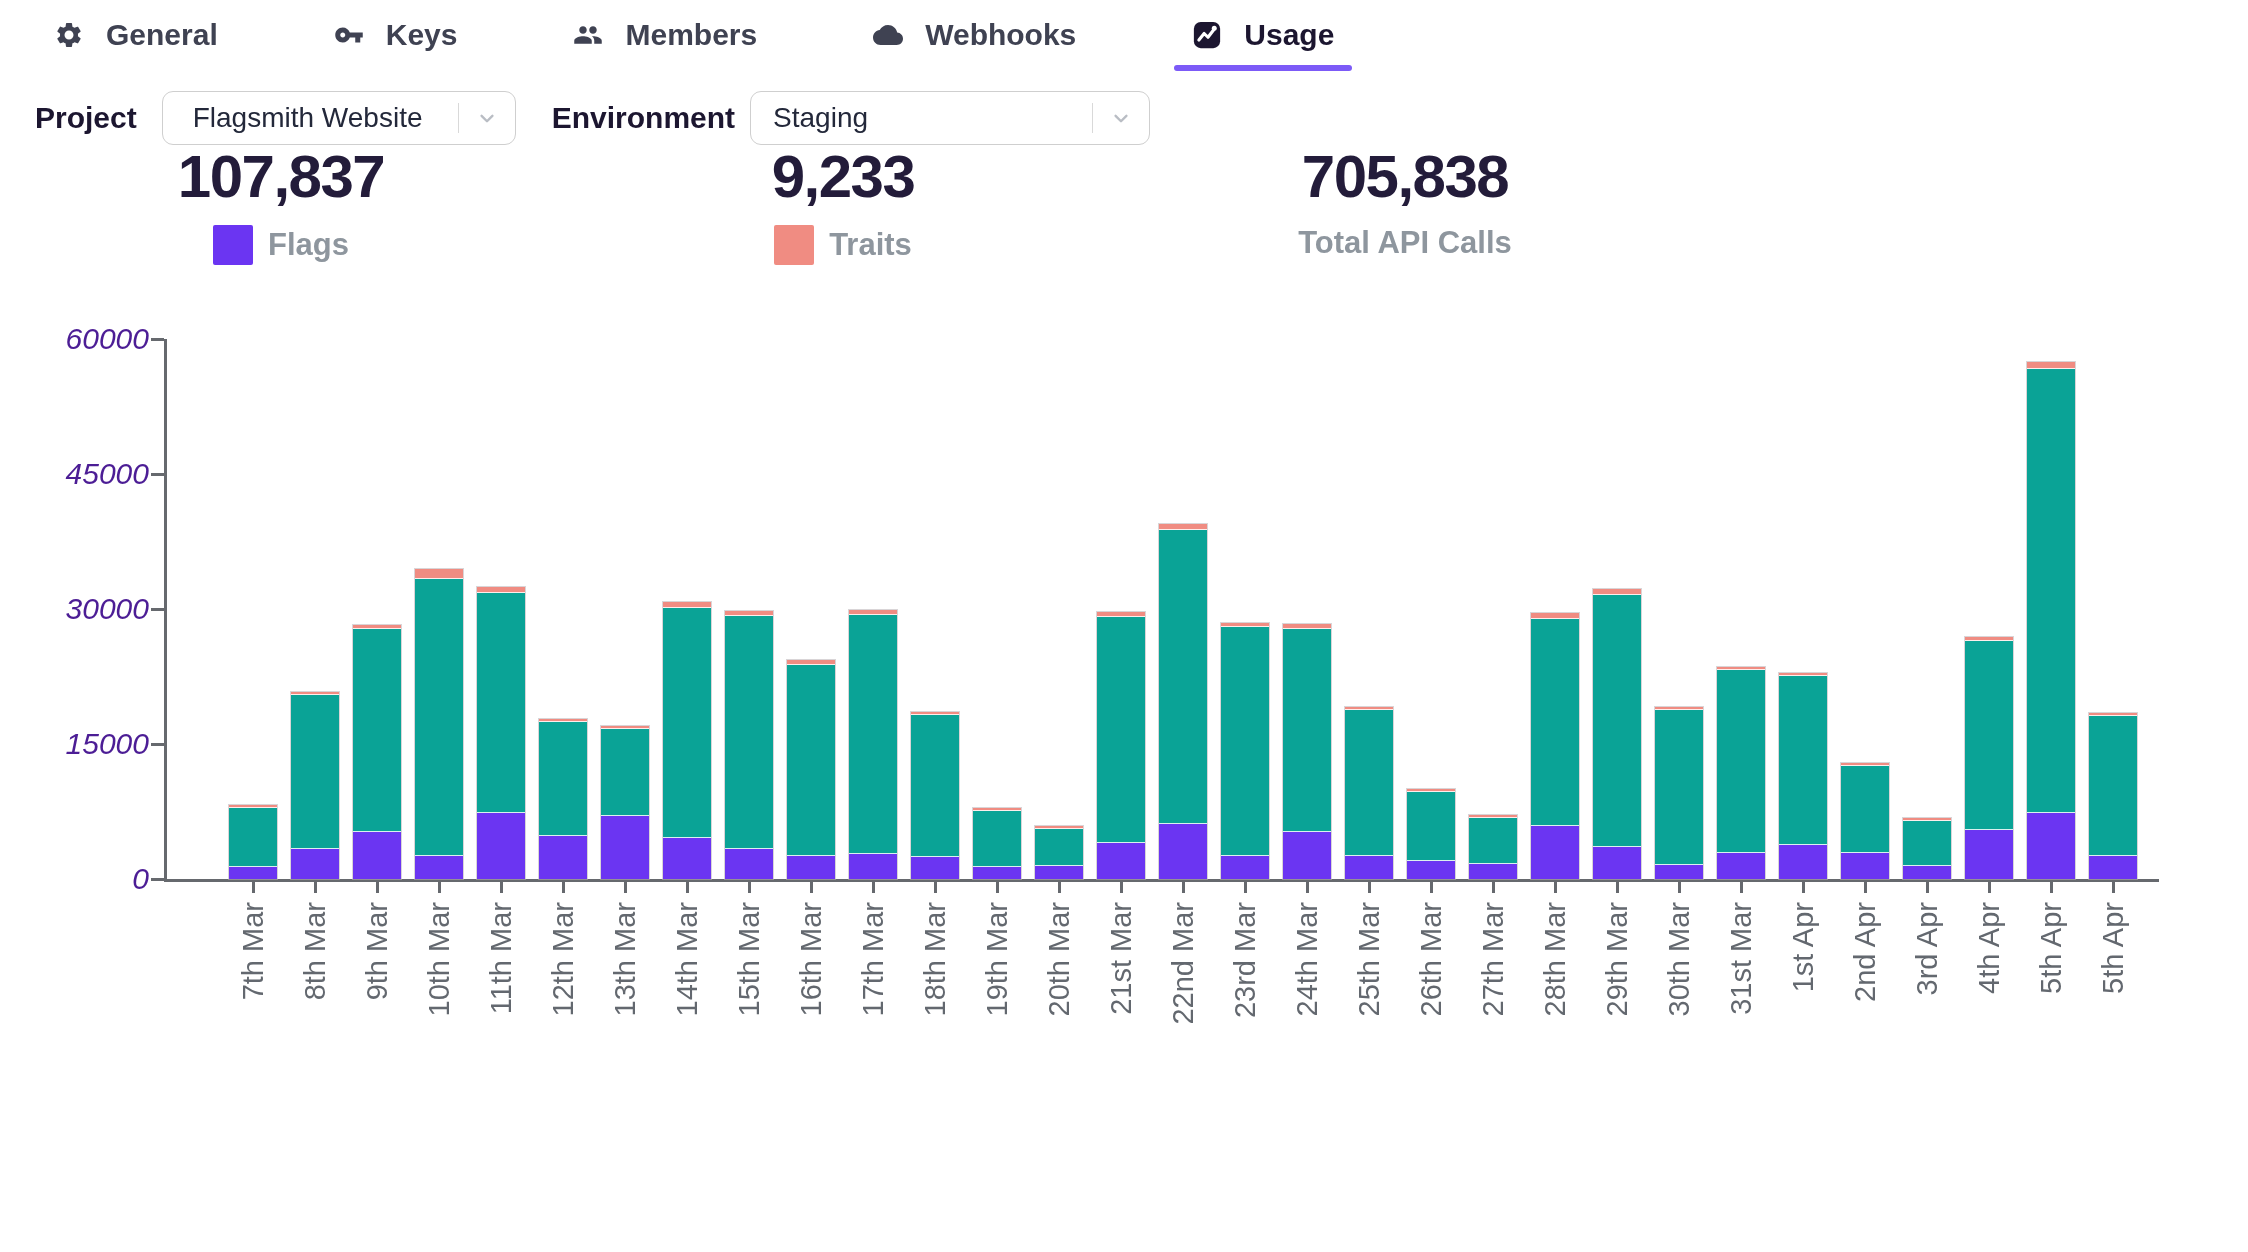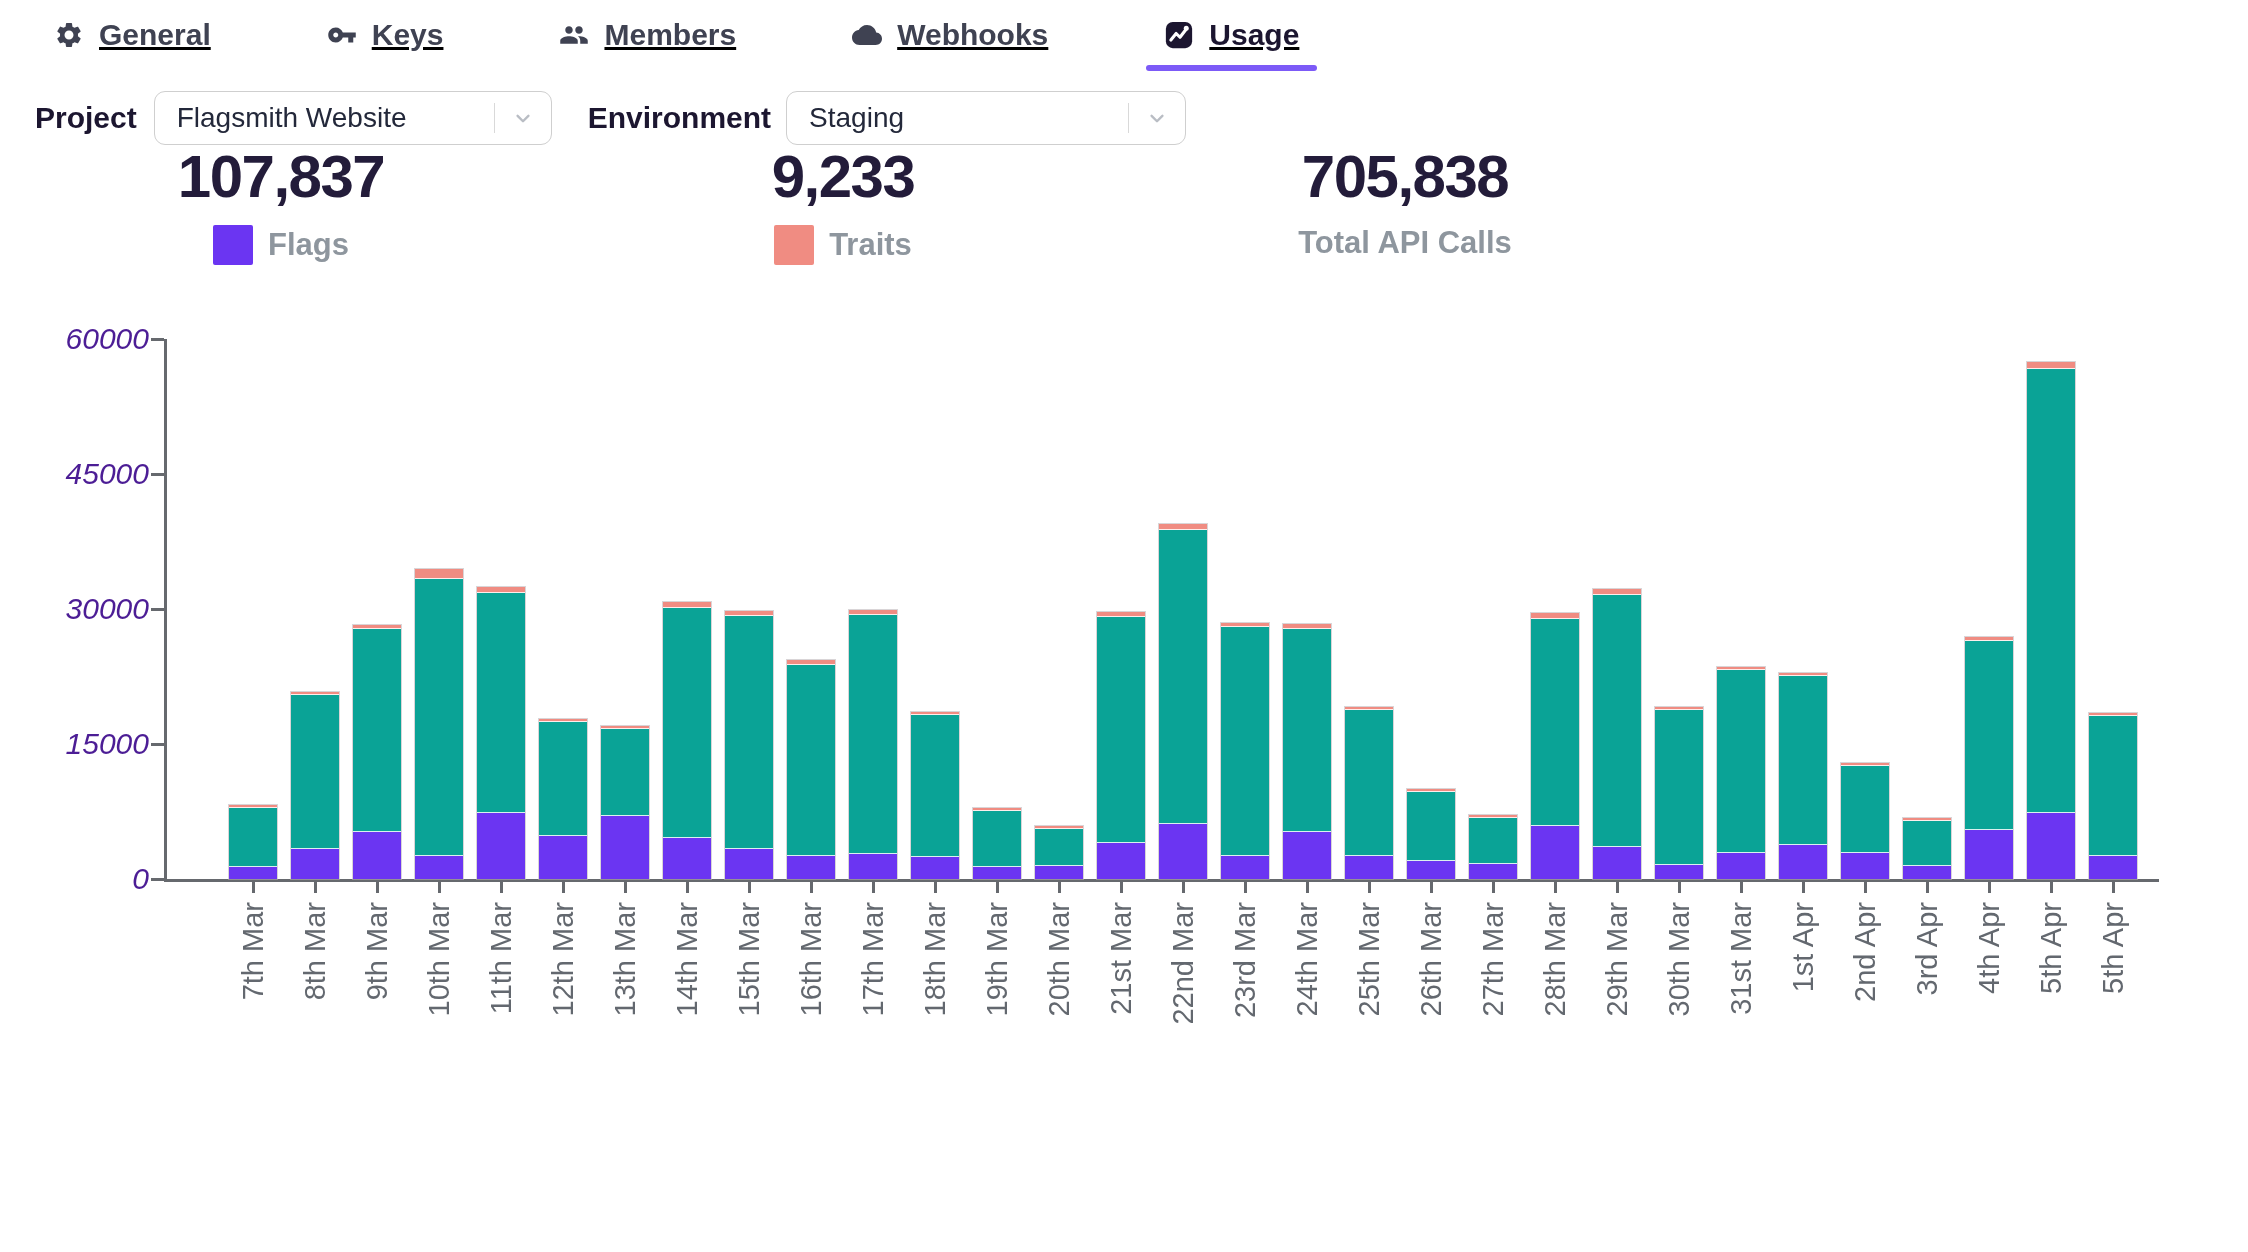--- a/index.html
+++ b/index.html
@@ -2,37 +2,37 @@
 <html><head>
 <meta charset="utf-8">
 <style>
   html,body{margin:0;padding:0;background:#fff;}
   body{font-family:"Liberation Sans","DejaVu Sans",sans-serif;}
   .page{width:2248px;height:1252px;overflow:hidden;position:relative;background:#fff;}
 
   
   .tab-bar{display:flex;gap:116px;padding:18px 0 0 54px;align-items:flex-start;}
   .tab{display:flex;flex-direction:column;cursor:pointer;}
-  .tab-row{display:flex;align-items:center;gap:15px;text-decoration:underline;}
+  .tab-row{display:flex;align-items:center;gap:22px;}
   .tab-icon{width:30px;height:30px;display:inline-flex;}
   .tab-icon svg{width:100%;height:100%;fill:#3f4252;}
   .tab-label{font-size:30px;font-weight:600;color:#3f4252;white-space:nowrap;}
   .tab.active .tab-label{color:#1c1630;font-weight:700;}
   .tab.active .tab-icon svg{fill:#1c1630;}
   .tab-underline{height:6px;background:#7c5af7;border-radius:3px;margin-top:13px;width:calc(100% + 36px);align-self:center;}
 
   
   .controls{display:flex;align-items:center;margin:20px 0 0 35px;}
   .ctl-label{font-size:30px;font-weight:700;color:#1c1630;white-space:nowrap;}
   .dropdown{height:54px;border:1px solid #cfcfcf;border-radius:11px;display:flex;align-items:center;background:#fff;cursor:pointer;box-sizing:border-box;}
   .dropdown .val{font-size:28px;color:#23283a;padding-left:22px;flex:1;white-space:nowrap;}
   .dd-divider{width:1px;height:30px;background:#d9d9d9;}
   .dd-chevron{width:56px;display:flex;justify-content:center;align-items:center;}
   .dd-chevron svg{width:26px;height:26px;stroke:#b9bdc4;fill:none;stroke-width:2.2;stroke-linecap:round;stroke-linejoin:round;}
-  #dd-project{width:398px;margin-left:17px;}
+  #dd-project{width:354px;margin-left:25px;padding-left:8px;}
   #env-label{margin-left:36px;}
   #dd-env{width:400px;margin-left:15px;}
 
   
   .stats{display:grid;grid-template-columns:repeat(4,1fr);}
   .stat{display:flex;flex-direction:column;align-items:center;}
   .stat-value{font-size:60px;font-weight:700;color:#231c3a;letter-spacing:-1.5px;line-height:1.05;}
   .stat-legend{display:flex;align-items:center;gap:15px;margin-top:17px;}
   .swatch{width:40px;height:40px;border-radius:2px;}
   .stat-label{font-size:31px;color:#8e969e;font-weight:bold;}

